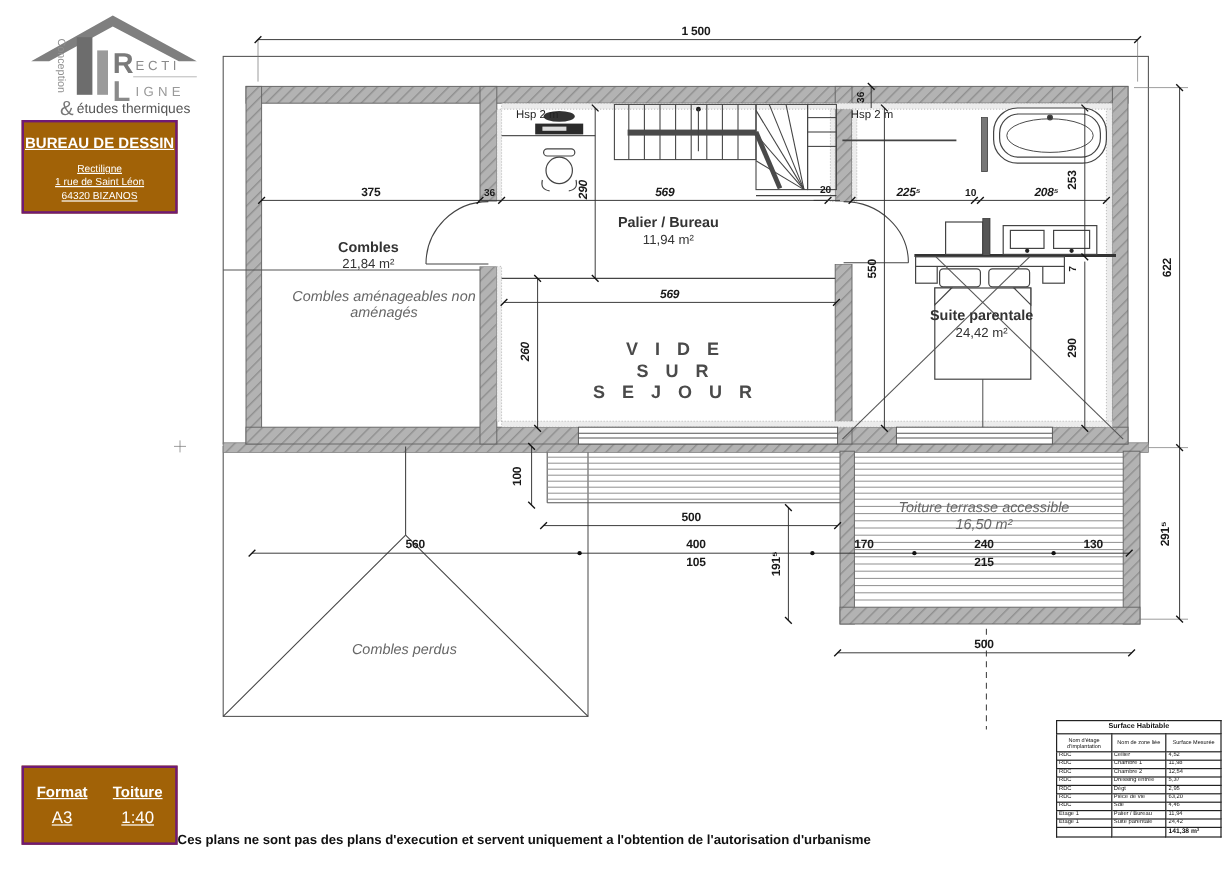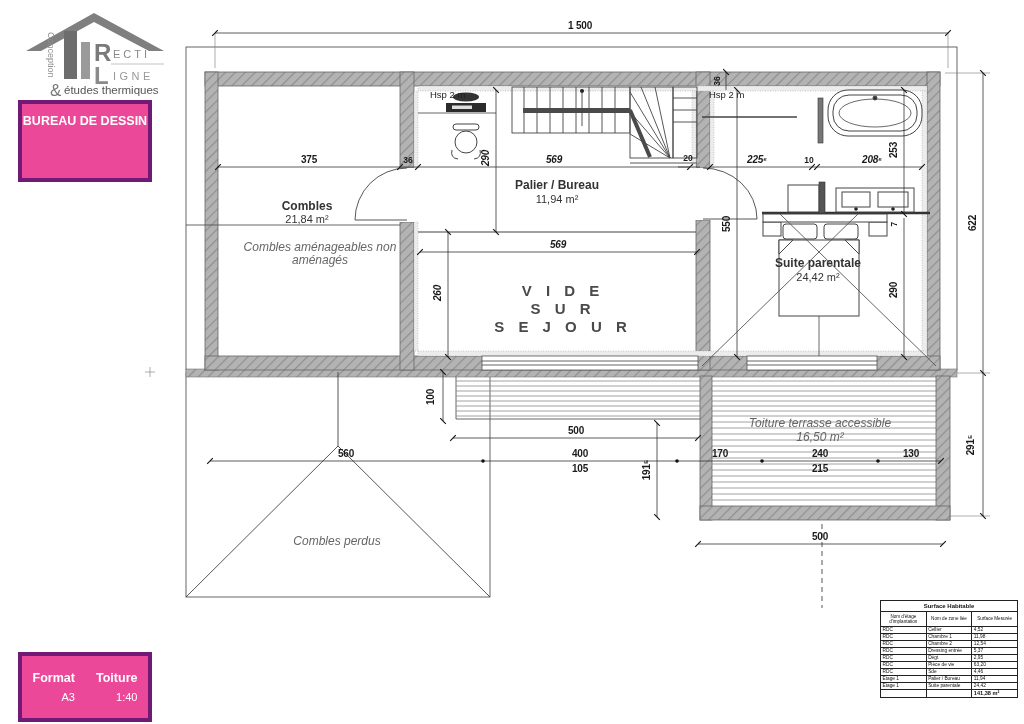--- a/index.html
+++ b/index.html
@@ -1,24 +1,24 @@
 <!DOCTYPE html>
 <html><head>
 <meta charset="utf-8">
 <style>
   html,body{margin:0;padding:0;background:#fff;}
   #app{position:relative;width:1024px;height:724px;background:#fff;overflow:hidden;
        font-family:"Liberation Sans",sans-serif;}
   .abs{position:absolute;}
-  .block{background:#ec4899;border:4px solid #701a75;color:#fff;text-align:center;}
+  .block{background:#a16207;border:2px solid #701a75;color:#fff;text-align:center;text-decoration:underline;}
   .block .bt{font-weight:bold;font-size:12.5px;margin-top:10px;}
   .block .bs{font-size:8.5px;line-height:1.35;margin-top:9px;}
   .fmt{display:flex;justify-content:space-around;align-items:center;height:100%;}
   .fmt .col div:first-child{font-weight:bold;font-size:12.5px;}
-  .fmt .col div:last-child{font-size:11px;margin-top:6px;}
+  .fmt .col div:last-child{font-size:14px;margin-top:6px;}
   .disclaimer{font-size:11px;font-weight:bold;color:#111;white-space:nowrap;}
   
   table.surf{border-collapse:collapse;table-layout:fixed;width:138px;background:#fff;}
   table.surf td,table.surf th{border:0.7px solid #222;padding:0.5px 1.5px;font-size:4.8px;
       color:#111;text-align:left;overflow:hidden;white-space:nowrap;font-weight:normal;}
   table.surf .ttl{font-size:6px;font-weight:bold;text-align:center;padding:2px 0;}
   table.surf .hdr{font-size:4.6px;text-align:center;white-space:normal;line-height:1.15;padding:1.5px 1px;}
   table.surf .tot{font-weight:bold;font-size:5.6px;}
   
   text{font-family:"Liberation Sans",sans-serif;}
@@ -51,35 +51,41 @@
       <text x="80" y="80" font-size="24" font-weight="bold" fill="#8a8a8a">L</text>
       <text x="99" y="76" font-size="11" fill="#999" letter-spacing="3.5">IGNE</text>
       <text x="34" y="28" font-size="9" fill="#8f8f8f" transform="rotate(90 34 28)">Conception</text>
       <text x="36" y="92" font-size="17" fill="#777">&amp;</text>
       <text x="50" y="90" font-size="11.5" fill="#555">études thermiques</text>
     </svg>
   </div>
 
   <div class="abs block" style="left:18px;top:100px;width:126px;height:74px;">
     <div class="bt">BUREAU DE DESSIN</div>
+    <div class="bs">
+      <div>Rectiligne</div>
+      <div>1 rue de Saint Léon</div>
+      <div>64320 BIZANOS</div>
+    </div>
   </div>
 
-  <div class="abs block" style="left:18px;top:652px;width:126px;height:62px;text-align:right;">
+  <div class="abs block" style="left:18px;top:638px;width:126px;height:62px;">
     <div class="fmt">
       <div class="col">
         <div>Format</div>
         <div>A3</div>
       </div>
       <div class="col">
         <div>Toiture</div>
         <div>1:40</div>
       </div>
     </div>
   </div>
 
+  <div class="abs disclaimer" style="left:148px;top:694px;">Ces plans ne sont pas des plans d'execution et servent uniquement a l'obtention de l'autorisation d'urbanisme</div>
 
   <div class="abs" style="left:880px;top:600px;">
     <table class="surf">
       <tbody>
           <tr>
             <td class="ttl" colspan="3">Surface Habitable</td>
           </tr>
       <tr>
         <td class="hdr" style="width:47px">Nom d'étage d'implantation</td>
         <td class="hdr" style="width:48px">Nom de zone liée</td>

